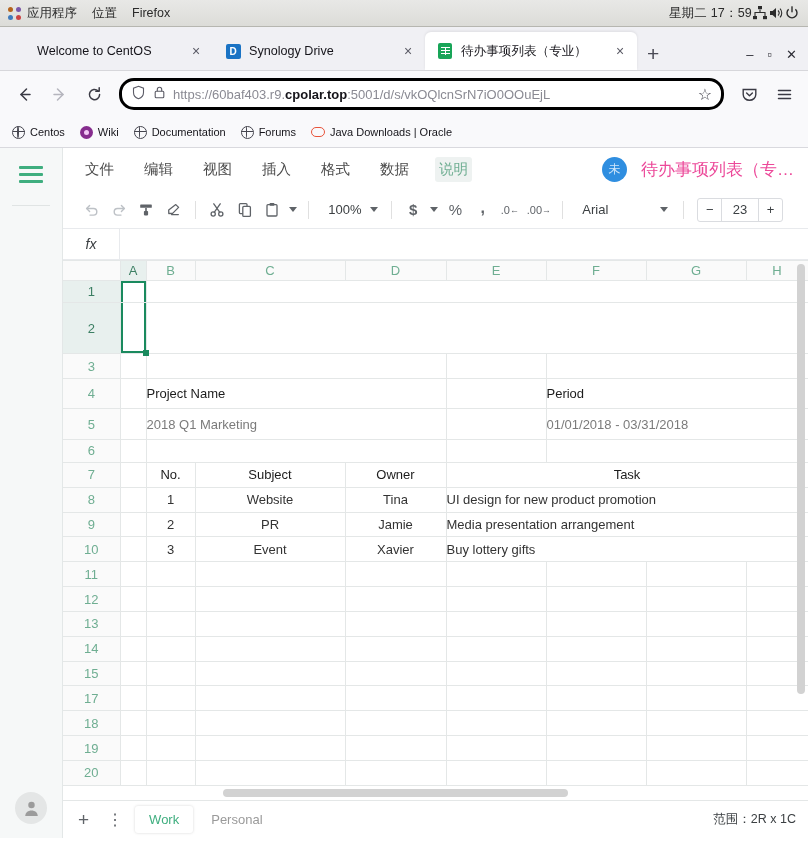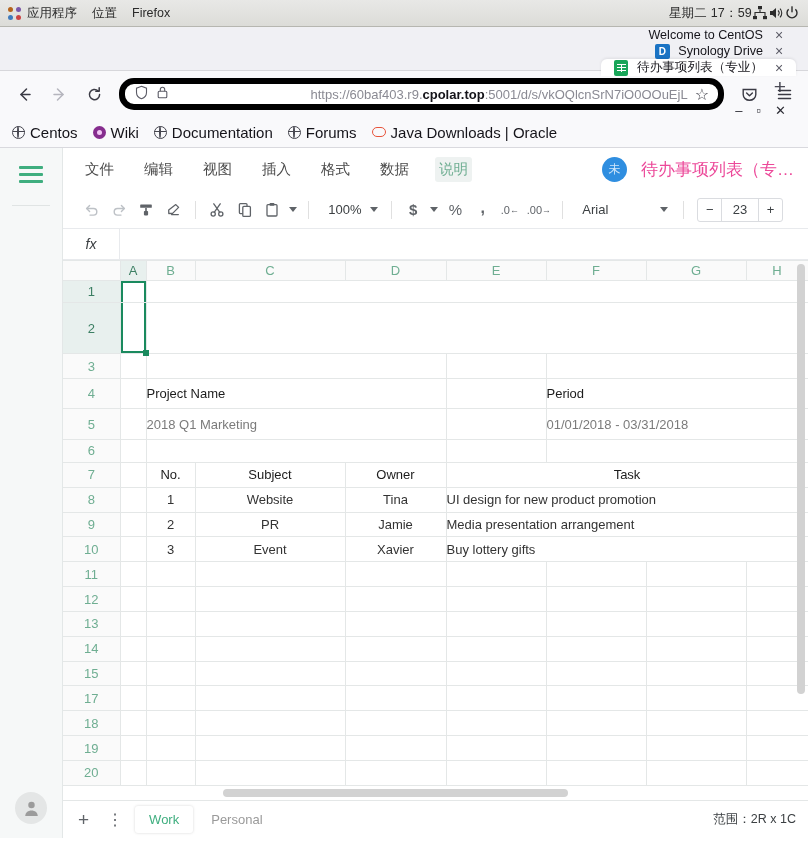--- a/index.html
+++ b/index.html
@@ -29,21 +29,21 @@
   .apps-glyph i:nth-child(2){ right:0; top:0; background:#7a56a8;}
   .apps-glyph i:nth-child(3){ left:0; bottom:0; background:#3f7bbd;}
   .apps-glyph i:nth-child(4){ right:0; bottom:0; background:#cc4444;}
   .gnome-right { margin-left: auto; display: flex; align-items: center; gap: 0; }
   .gnome-clock { font-size: 12.5px; letter-spacing: .2px; }
   .sysicon { width: 16px; height: 16px; display: block; }
 
   
   .ff-tabbar {
     height: 44px; background: #f0f0f4; display: flex; align-items: flex-end;
-    padding: 0 12px; border-bottom: 1px solid #d7d7db; flex-direction: column;
+    padding: 0 1px; border-bottom: 1px solid #d7d7db;
   }
   .tab {
     height: 38px; display: flex; align-items: center; gap: 8px;
     padding: 0 9px 0 12px; min-width: 150px; max-width: 212px;
     font-size: 12.6px; color: #15141a; border-radius: 6px 6px 0 0;
     position: relative; flex: 1 1 0;
   }
   .tab.active { background: #ffffff; box-shadow: 0 -1px 3px rgba(0,0,0,.08); }
   .tab .tab-label { flex: 1; white-space: nowrap; overflow: hidden; text-overflow: ellipsis; }
   .tab .tab-close { font-size: 14px; color: #5b5b66; width: 16px; text-align: center; line-height: 1; }
@@ -63,27 +63,27 @@
       linear-gradient(#fff,#fff) 0 6px/100% 1px no-repeat,
       linear-gradient(#fff,#fff) 4px 0/1px 100% no-repeat;
   }
   .newtab { font-size: 21px; color: #4a4a55; padding: 0 10px 6px 10px; line-height: 1; }
   .winbtns { margin-left: auto; display: flex; align-items: center; gap: 14px; padding: 0 10px 8px 8px; color: #2b2b33; font-size: 13px; }
 
   .ff-navbar { height: 46px; background: #f9f9fb; display: flex; align-items: center; gap: 5px; padding: 0 9px; }
   .navbtn { width: 30px; height: 30px; display: flex; align-items: center; justify-content: center; color: #3a3a44; border-radius: 4px; }
   .navbtn.dim { color: #b5b5bd; }
   .urlbar {
-    flex: 1; height: 32px; background: #fff; border: 6px solid #000000; border-radius: 15px;
-    display: flex; align-items: center; gap: 7px; padding: 0 9px; margin: 0 5px; text-align: right;
+    flex: 1; height: 32px; background: #fff; border: 3px solid #000000; border-radius: 15px;
+    display: flex; align-items: center; gap: 7px; padding: 0 9px; margin: 0 5px;
   }
   .url-text { flex: 1; font-size: 13px; color: #8a8a93; white-space: nowrap; overflow: hidden; }
   .url-text b { color: #15141a; font-weight: 700; }
   .url-text .u-dim { color: #8a8a93; }
-  .ff-bookmarks { height: 31px; background: #f9f9fb; display: flex; align-items: center; gap: 15px; padding: 0 12px; font-size: 15px; color: #15141a; border-bottom: 1px solid #d9d9de; }
+  .ff-bookmarks { height: 31px; background: #f9f9fb; display: flex; align-items: center; gap: 15px; padding: 0 12px; font-size: 11px; color: #15141a; border-bottom: 1px solid #d9d9de; }
   .bm { display: flex; align-items: center; gap: 5px; }
   .bm-globe { width: 13px; height: 13px; border: 1.4px solid #46464f; border-radius: 50%; position: relative; }
   .bm-globe::before { content:""; position:absolute; left:-0.5px; top:4.4px; width:12px; height:1.4px; background:#46464f; }
   .bm-globe::after { content:""; position:absolute; left:4.4px; top:-0.5px; width:1.4px; height:12px; background:#46464f; border-radius:50%; }
   .bm-wiki { width: 13px; height: 13px; border-radius: 50%; background: #862d8e; position: relative; }
   .bm-wiki::after { content:""; position:absolute; left:4px; top:4px; width:5px; height:5px; background:#f2c8f5; border-radius:50%; }
   .bm-oracle { width: 14px; height: 10px; border: 1.8px solid #e8543b; border-radius: 6px; }
 
   
   .app { display: flex; height: 690px; background: #fff; }

